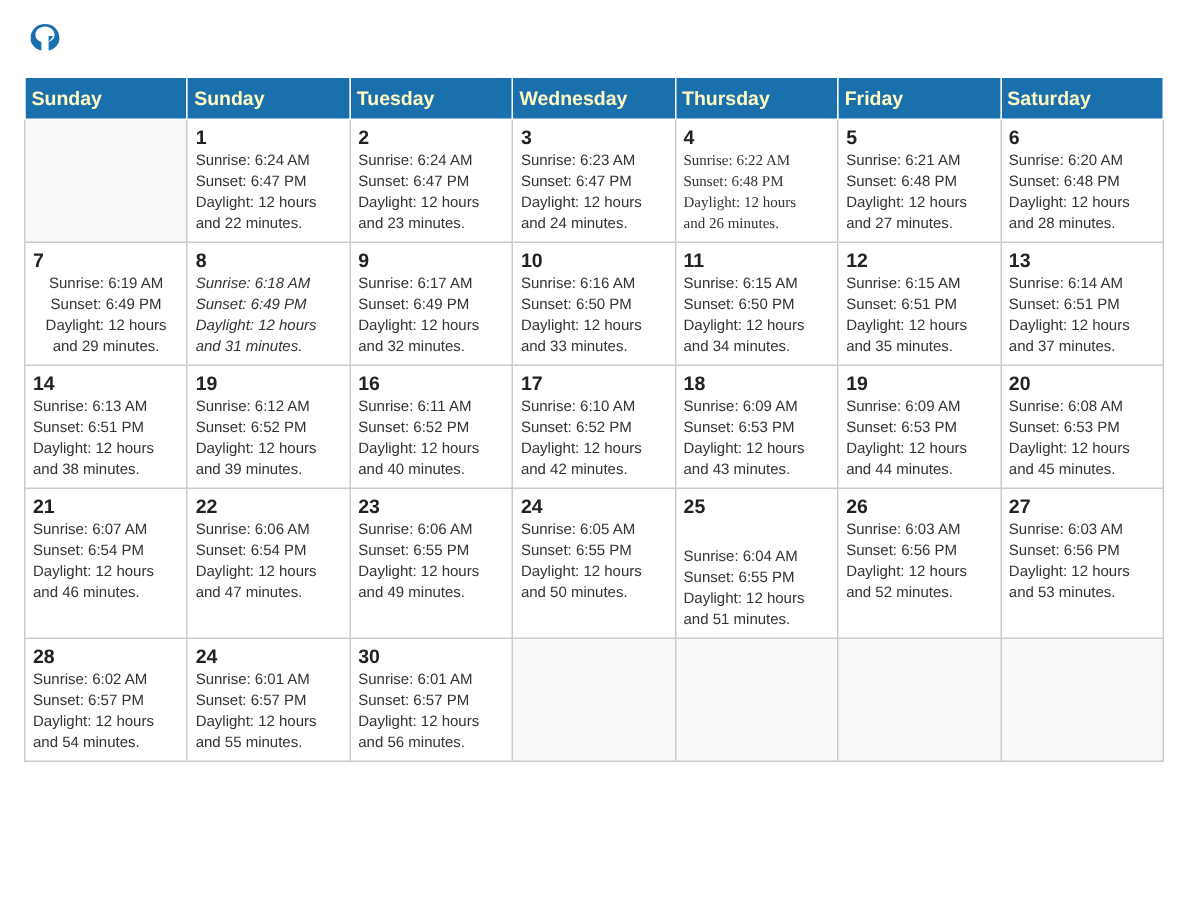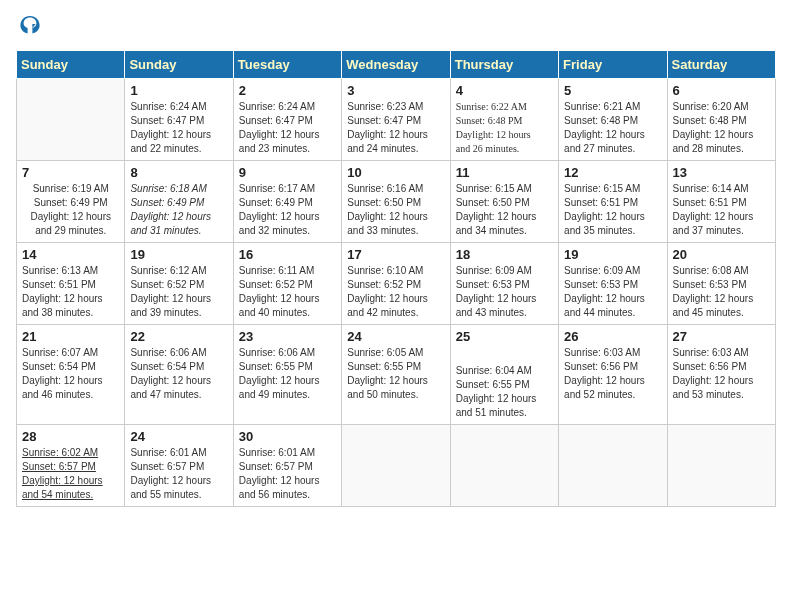--- a/index.html
+++ b/index.html
@@ -312,21 +312,21 @@
           <span class="day-number">27</span>
           <div class="day-info" style="white-space: pre-line;">Sunrise: 6:03 AM
 Sunset: 6:56 PM
 Daylight: 12 hours
 and 53 minutes.</div>
         </td>
       </tr>
       <tr>
         <td>
           <span class="day-number">28</span>
-          <div class="day-info" style="white-space: pre-line; text-decoration: underline;">Sunrise: 6:02 AM
+          <div class="day-info" style="white-space: pre-line;">Sunrise: 6:02 AM
 Sunset: 6:57 PM
 Daylight: 12 hours
 and 54 minutes.</div>
         </td>
         <td>
           <span class="day-number">24</span>
           <div class="day-info" style="white-space: pre-line;">Sunrise: 6:01 AM
 Sunset: 6:57 PM
 Daylight: 12 hours
 and 55 minutes.</div>

